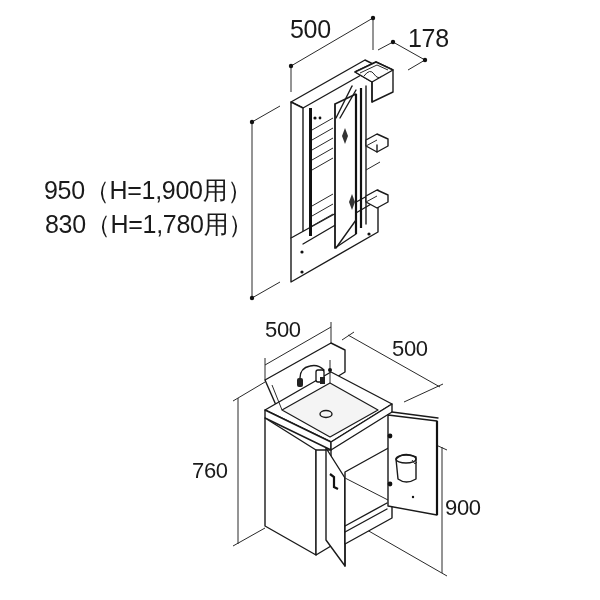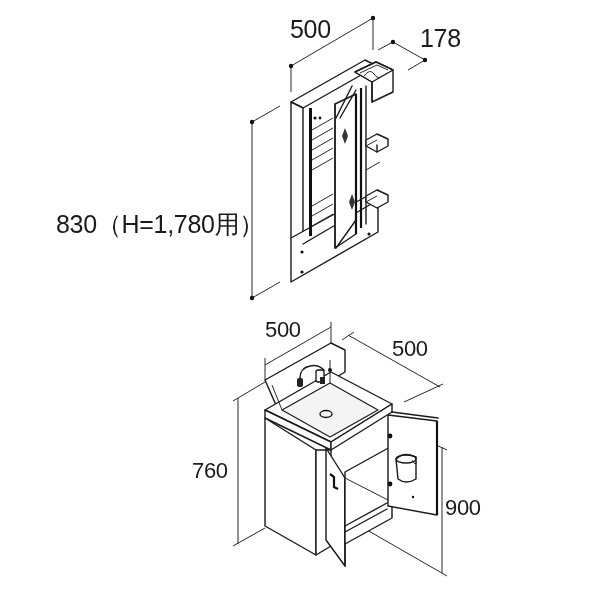--- a/index.html
+++ b/index.html
@@ -175,21 +175,22 @@
 
       <g>
         <path class="ln" d="M396,459 q8,-8 20,-2 l0,22 q-10,6 -18,0 z"></path>
         <ellipse class="ln" cx="406" cy="459" rx="10" ry="4"></ellipse>
         <path class="thin" d="M412,460 l3,4 l2,-2"></path>
       </g>
     </g>
   </svg>
 
   <div class="dim-label" style="left:290px; top:17px;">500</div>
-  <div class="dim-label" style="left:408px; top:26px;margin-left:12px;">178</div>
-  <div class="dim-label" style="left:56px; top:212px;">830（H=1,780用）</div>
+  <div class="dim-label" style="left:408px; top:26px;">178</div>
+  <div class="dim-label" style="left:44px; top:178px;">950（H=1,900用）</div>
+  <div class="dim-label" style="left:45px; top:212px;">830（H=1,780用）</div>
 
   <div class="dim-label small" style="left:265px; top:319px;">500</div>
   <div class="dim-label small" style="left:392px; top:338px;">500</div>
   <div class="dim-label small" style="left:192px; top:460px;">760</div>
   <div class="dim-label small" style="left:445px; top:497px;">900</div>
 
 </div>
 
 </body></html>

